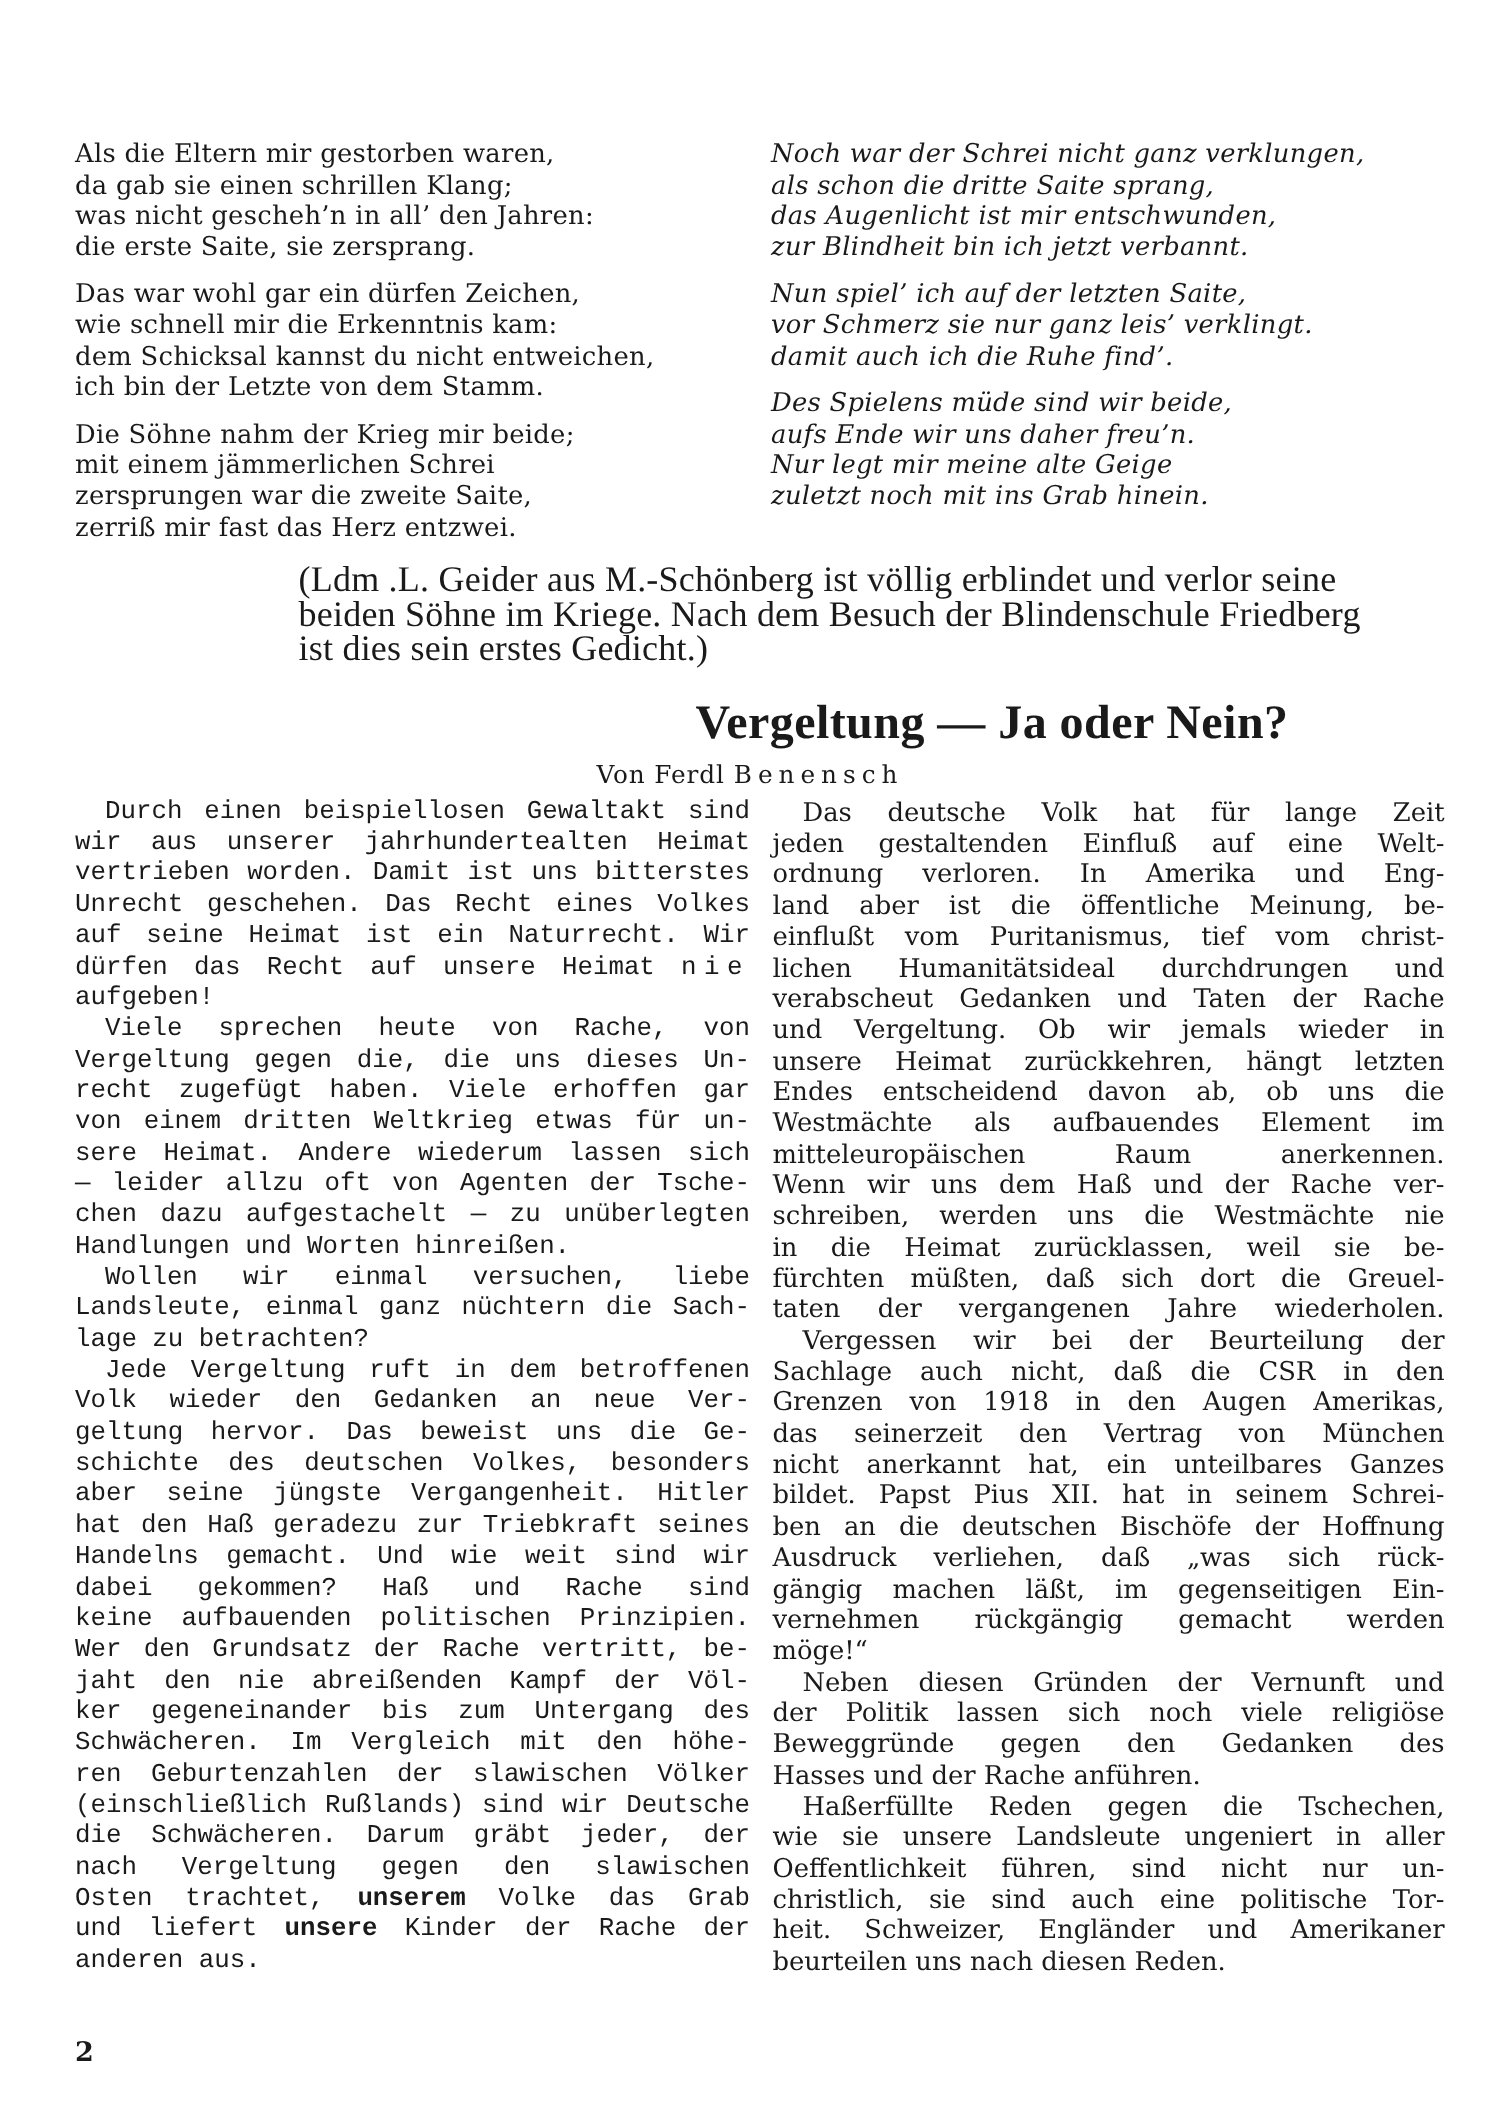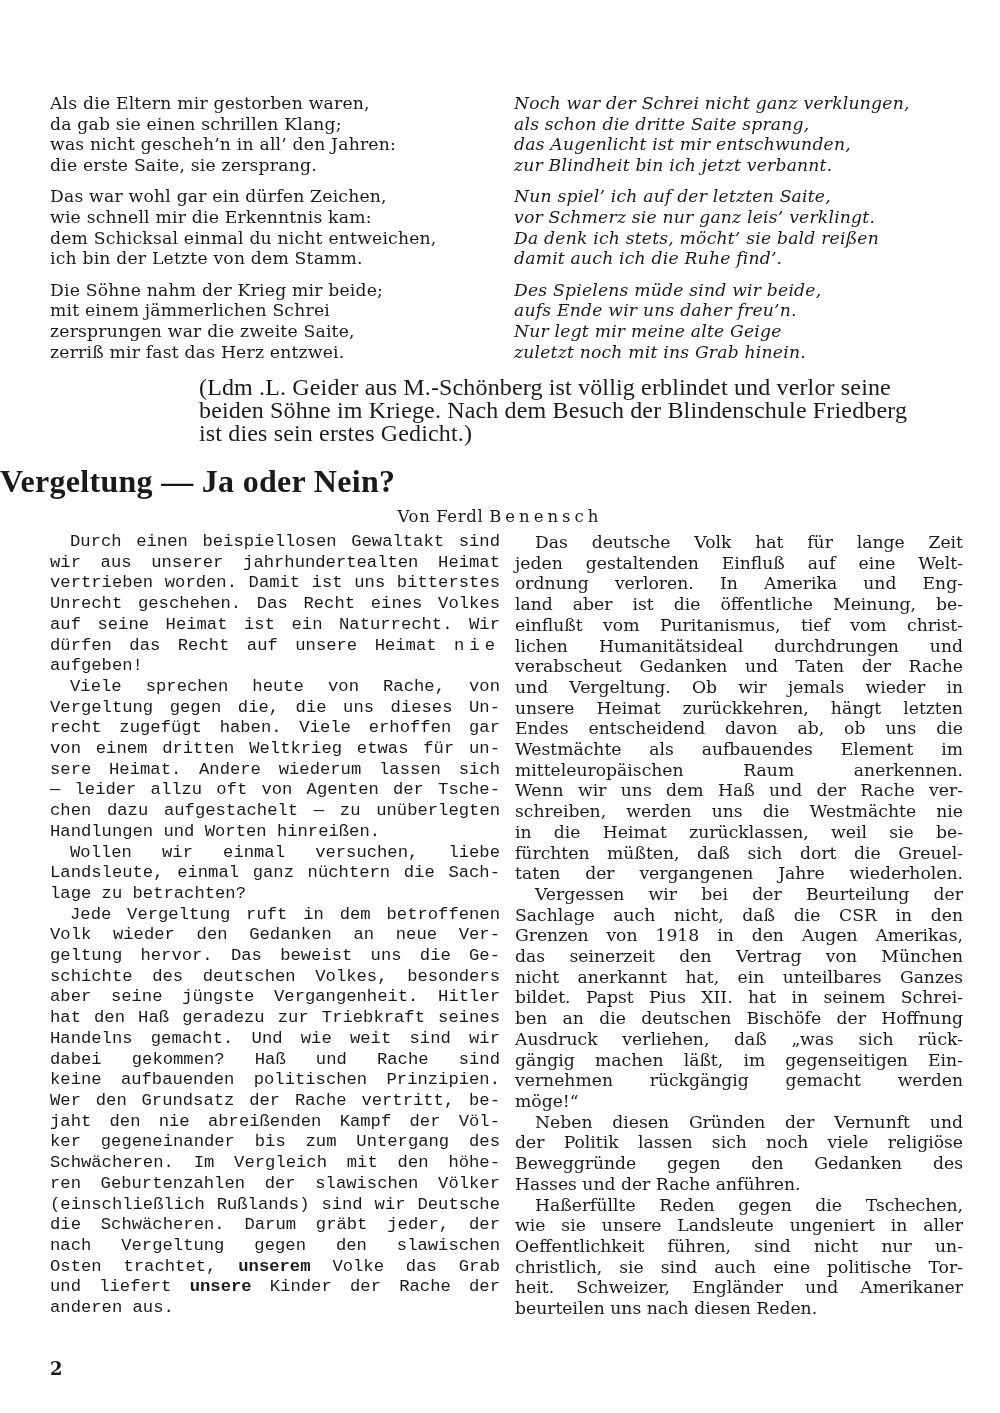--- a/index.html
+++ b/index.html
@@ -18,23 +18,23 @@
   .stanza div { white-space: nowrap; }
 
   .note {
     position: absolute; left: 199px; top: 376px; width: 760px;
     font-family: Liberation Serif, serif;
     font-size: 24px; line-height: 23px; letter-spacing: 0.15px;
   }
   .note div { white-space: nowrap; }
 
   .title {
-    position: absolute; left: 0; width: 811px; top: 463px; text-align: left;
+    position: absolute; left: 0; width: 811px; top: 463px; text-align: right;
     font-family: "Liberation Serif", "DejaVu Serif", serif;
-    font-weight: bold; font-size: 32px; letter-spacing: 0.3px;
+    font-weight: bold; font-size: 32px; letter-spacing: 0.3px; padding-left: 48px;
   }
   .byline {
     position: absolute; left: 0; width: 1000px; top: 507px; text-align: center;
     font-size: 16.5px; letter-spacing: 0.6px;
   }
   .byline .spaced { letter-spacing: 4px; }
 
   .col {
     position: absolute; top: 532px; width: 450px;
     font-size: 17.2px; line-height: 20.7px;
@@ -58,41 +58,40 @@
 <div class="poem poem-left" id="poem-left">
     <div class="stanza">
       <div>Als die Eltern mir gestorben waren,</div>
       <div>da gab sie einen schrillen Klang;</div>
       <div>was nicht gescheh’n in all’ den Jahren:</div>
       <div>die erste Saite, sie zersprang.</div>
     </div>
     <div class="stanza">
       <div>Das war wohl gar ein dürfen Zeichen,</div>
       <div>wie schnell mir die Erkenntnis kam:</div>
-      <div>dem Schicksal einmal du nicht entweichen,</div>
+      <div>dem Schicksal kannst du nicht entweichen,</div>
       <div>ich bin der Letzte von dem Stamm.</div>
     </div>
     <div class="stanza">
       <div>Die Söhne nahm der Krieg mir beide;</div>
       <div>mit einem jämmerlichen Schrei</div>
       <div>zersprungen war die zweite Saite,</div>
       <div>zerriß mir fast das Herz entzwei.</div>
     </div>
   </div>
 <div class="poem poem-right" id="poem-right">
     <div class="stanza">
       <div>Noch war der Schrei nicht ganz verklungen,</div>
       <div>als schon die dritte Saite sprang,</div>
       <div>das Augenlicht ist mir entschwunden,</div>
       <div>zur Blindheit bin ich jetzt verbannt.</div>
     </div>
     <div class="stanza">
       <div>Nun spiel’ ich auf der letzten Saite,</div>
       <div>vor Schmerz sie nur ganz leis’ verklingt.</div>
-      <div>Da denk ich stets, möcht’ sie bald reißen</div>
       <div>damit auch ich die Ruhe find’.</div>
     </div>
     <div class="stanza">
       <div>Des Spielens müde sind wir beide,</div>
       <div>aufs Ende wir uns daher freu’n.</div>
       <div>Nur legt mir meine alte Geige</div>
       <div>zuletzt noch mit ins Grab hinein.</div>
     </div>
   </div>
 

